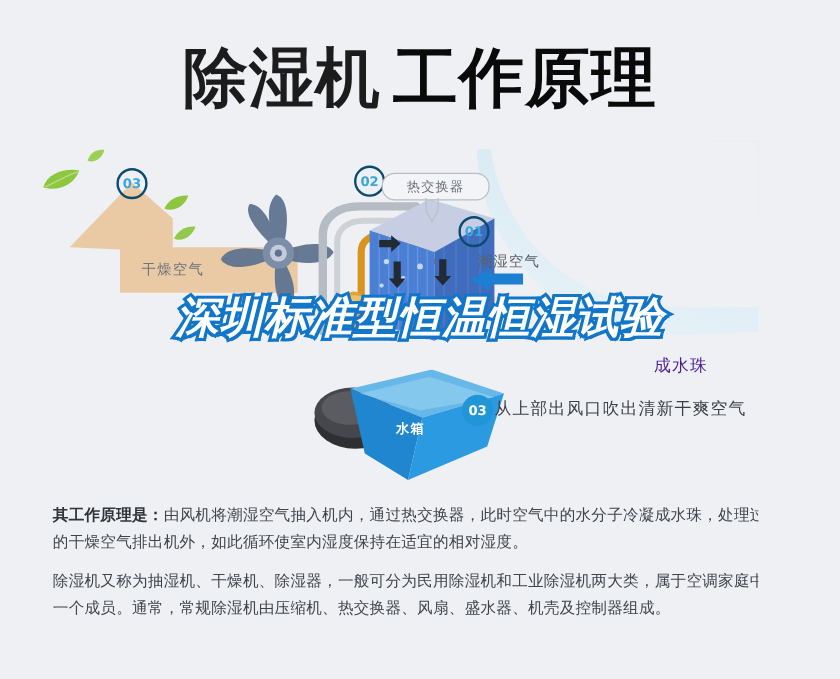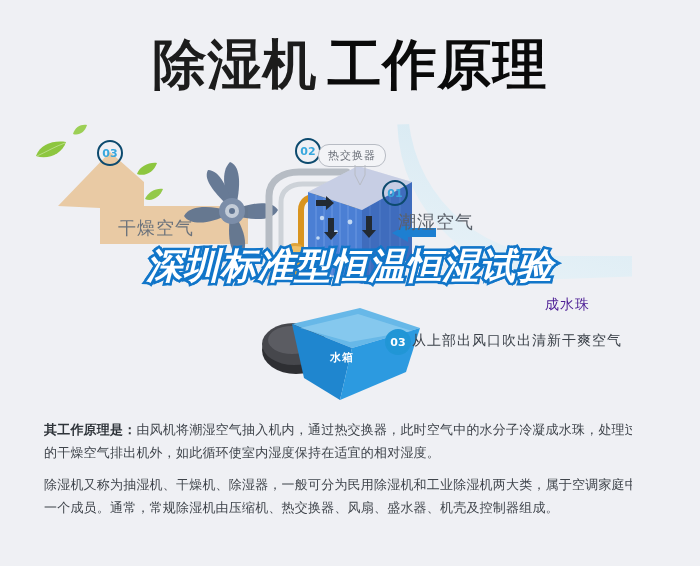--- a/index.html
+++ b/index.html
@@ -88,32 +88,32 @@
     font-family:"DejaVu Sans","Liberation Sans",sans-serif;
     background:transparent;letter-spacing:0;
   }
   .badge-filled{
     background:#2196d6;color:#fff;border-color:#2196d6;
   }
 
   
   .bubble{
     position:absolute;left:318px;top:26px;
-    padding:3px 9px;border:1px solid #b8bcc4;border-radius:11px;
+    padding:3px 20px;border:1px solid #b8bcc4;border-radius:11px;
     background:#f3f4f7;color:#6a6f78;font-size:11px;
     font-family:"DejaVu Sans","Liberation Sans",sans-serif;
     white-space:nowrap;letter-spacing:1px;
   }
   .bubble-stem{
     position:absolute;left:353px;top:47px;width:14px;height:22px;
   }
 
   
   .dlabel{
-    position:absolute;color:#5a6069;font-size:18px;white-space:nowrap;
+    position:absolute;color:#5a6069;font-size:12px;white-space:nowrap;
     font-family:"DejaVu Sans","Liberation Sans",sans-serif;letter-spacing:1px;
   }
   .dlabel-dry{left:118px;top:98px;color:#6c737c;}
   .dlabel-humid{left:398px;top:92px;color:#5a6069;}
   .dlabel-drop{left:545px;top:178px;color:#4c1d95;font-size:14px;}
 
   .dnote{
     position:absolute;left:412px;top:214px;
     color:#3b4149;font-size:14px;white-space:nowrap;letter-spacing:1px;
     font-family:"DejaVu Sans","Liberation Sans",sans-serif;

